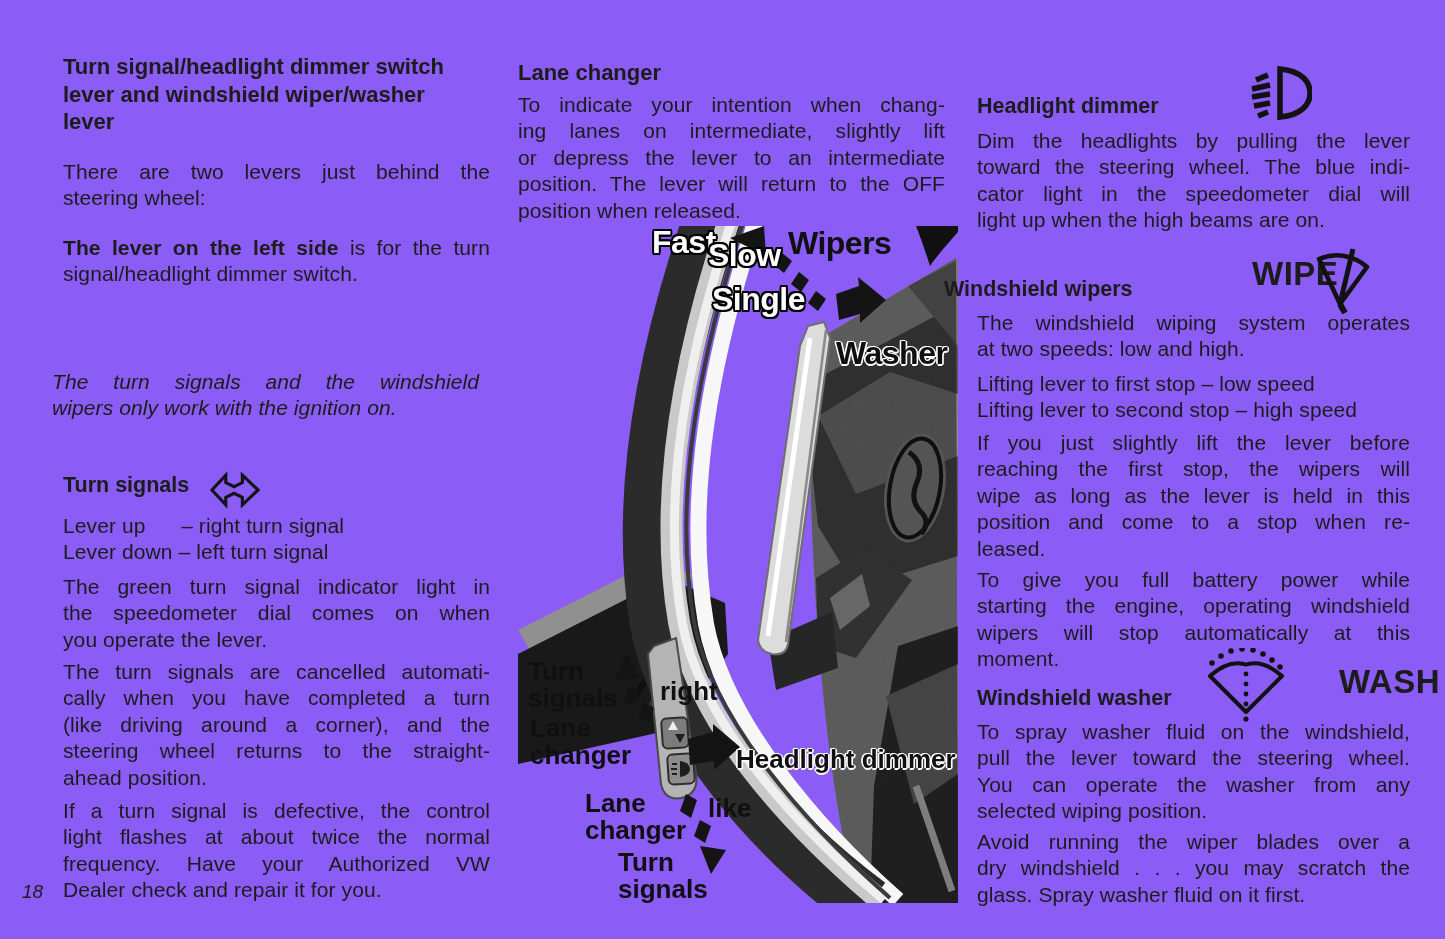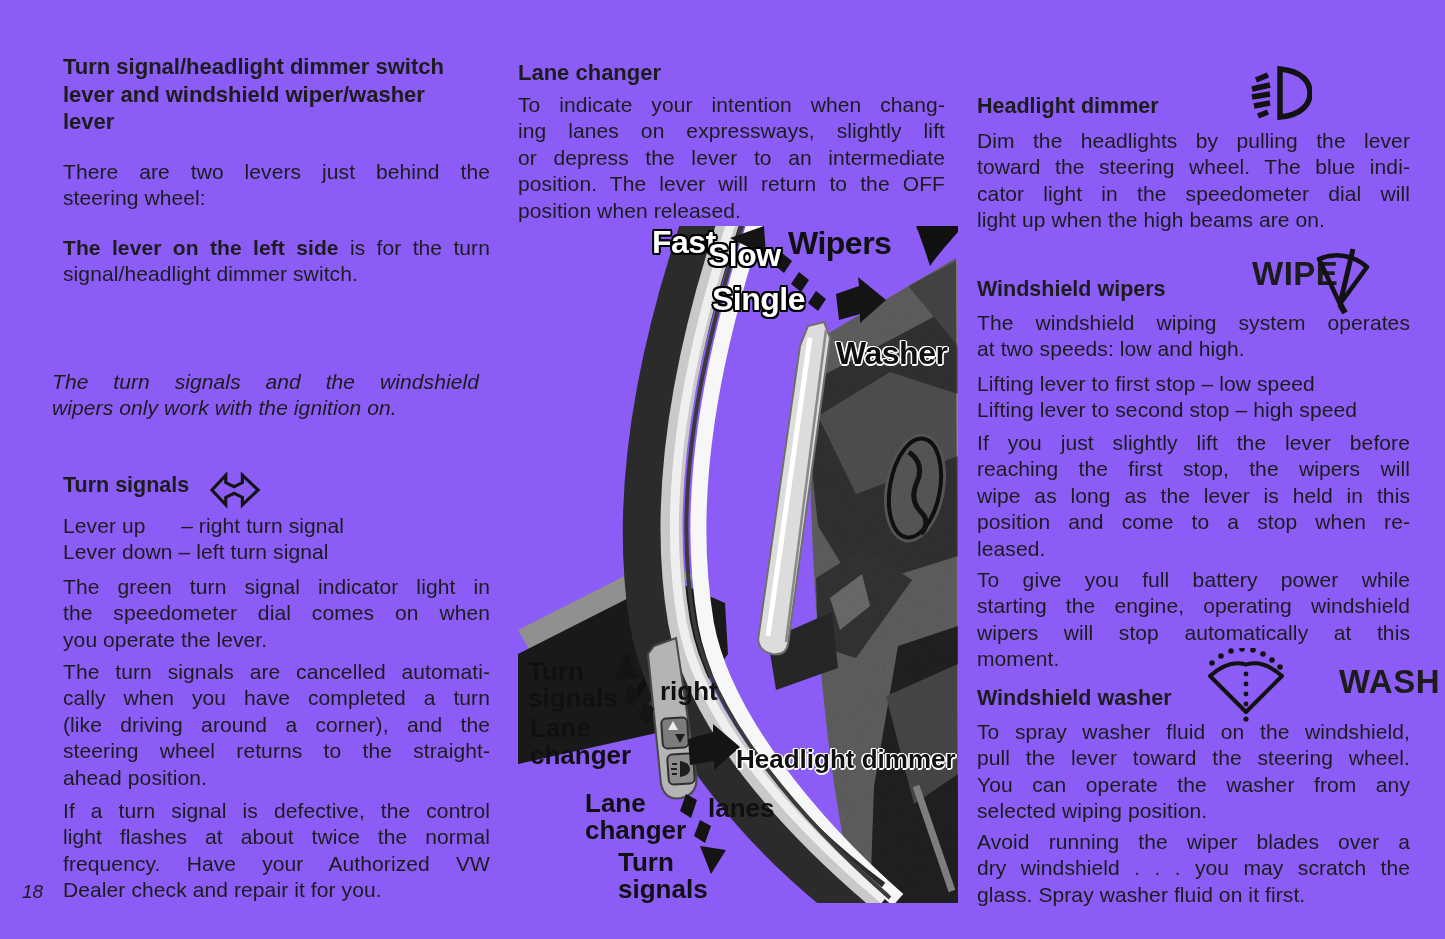--- a/index.html
+++ b/index.html
@@ -86,21 +86,21 @@
       <div class="ln"><span>frequency. Have your Authorized VW</span></div>
       <div class="ln last"><span>Dealer check and repair it for you.</span></div>
     </div>
 
   <div class="abs pagenum" style="left:22px;top:881px;">18</div>
 
   <div class="abs bigh" style="left:518px;top:59px;width:427px;">Lane changer</div>
 
   <div class="abs body jp" style="left:518px;top:92px;width:427px;">
       <div class="ln"><span>To indicate your intention when chang-</span></div>
-      <div class="ln"><span>ing lanes on expressways, slightly lift</span></div>
+      <div class="ln"><span>ing lanes on intermediate, slightly lift</span></div>
       <div class="ln"><span>or depress the lever to an intermediate</span></div>
       <div class="ln"><span>position. The lever will return to the OFF</span></div>
       <div class="ln last"><span>position when released.</span></div>
     </div>
 
   <div class="photo">
     <svg width="440" height="677" viewBox="0 0 440 677">
       <defs>
         <filter id="grain" x="-5%" y="-5%" width="110%" height="110%">
           <feTurbulence type="fractalNoise" baseFrequency="0.85" numOctaves="2" stitchTiles="stitch" result="n"></feTurbulence>
@@ -178,21 +178,21 @@
     <div class="plabel pl-lg" style="left:270px;top:3px;">Wipers</div>
     <div class="plabel pl-lg outw" style="left:318px;top:97px;">Washer</div>
     <div class="plabel pl-sm" style="left:10px;top:432px;">Turn
 signals</div>
     <div class="plabel pl-sm" style="left:142px;top:452px;">right</div>
     <div class="plabel pl-sm" style="left:12px;top:489px;">Lane
 changer</div>
     <div class="plabel pl-sm outw" style="left:218px;top:504px;">Headlight dimmer</div>
     <div class="plabel pl-sm" style="left:67px;top:564px;">Lane
 changer</div>
-    <div class="plabel pl-sm" style="left:190px;top:569px;">lanes</div>
+    <div class="plabel pl-sm" style="left:190px;top:569px;">like</div>
     <div class="plabel pl-sm" style="left:100px;top:623px;">Turn
 signals</div>
   </div>
 
   <span class="abs" style="left:1246px;top:64px;">
     <svg width="66" height="58" viewBox="0 0 66 58">
       <path d="M 34,5 L 34,53 C 56,51 64,40 64,29 C 64,18 56,7 34,5 Z" fill="none" stroke="#121212" stroke-width="5.5"></path>
       <g stroke="#121212" stroke-width="5.5" stroke-linecap="butt">
         <path d="M 22,11 L 10,16"></path>
         <path d="M 24,21 L 6,25"></path>
@@ -203,21 +203,21 @@
     </svg>
   </span>
   <div class="abs h" style="left:977px;top:93px;">Headlight dimmer</div>
   <div class="abs body jp" style="left:977px;top:128px;width:433px;">
       <div class="ln"><span>Dim the headlights by pulling the lever</span></div>
       <div class="ln"><span>toward the steering wheel. The blue indi-</span></div>
       <div class="ln"><span>cator light in the speedometer dial will</span></div>
       <div class="ln last"><span>light up when the high beams are on.</span></div>
     </div>
 
-  <div class="abs h" style="left:977px;top:276px;">Windshield wipers</div>
+  <div class="abs h" style="left:944px;top:276px;">Windshield wipers</div>
   <div class="abs badge" style="left:1212px;top:255px;">WIPE</div>
   <span class="abs" style="left:1316px;top:246px;">
     <svg width="54" height="68" viewBox="0 0 54 68">
       <path d="M 24,58 L 3,13 A 45,45 0 0 1 51,21 Z" fill="none" stroke="#121212" stroke-width="4.5" stroke-linejoin="round"></path>
       <path d="M 24,58 L 37,3" stroke="#121212" stroke-width="5" fill="none"></path>
       <path d="M 24,58 L 29,67" stroke="#121212" stroke-width="6" fill="none"></path>
     </svg>
   </span>
   <div class="abs body jp" style="left:977px;top:310px;width:433px;">
       <div class="ln"><span>The windshield wiping system operates</span></div>

